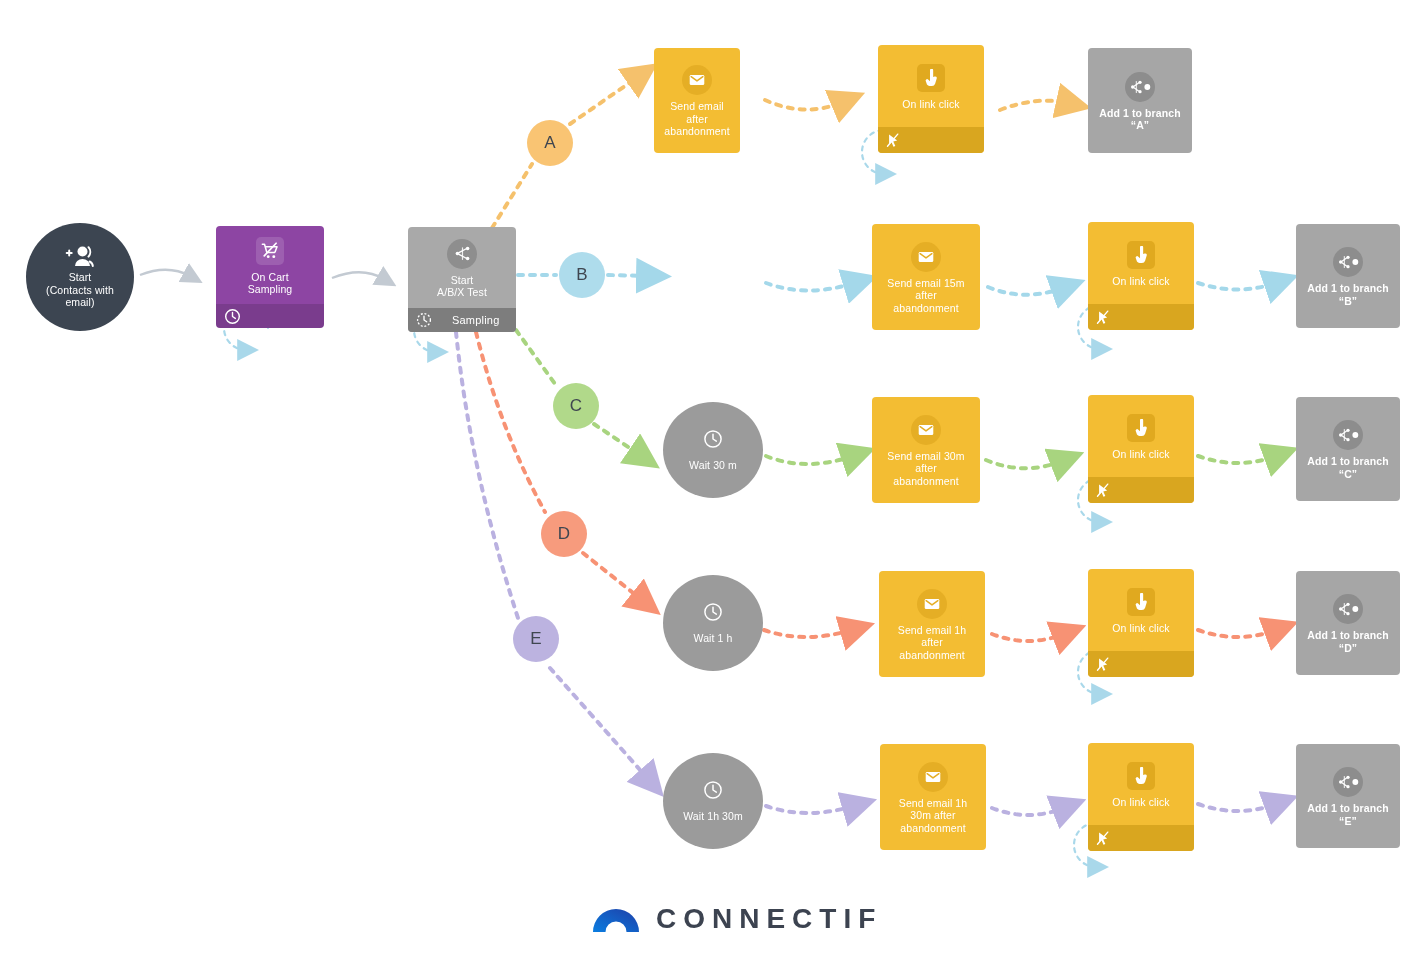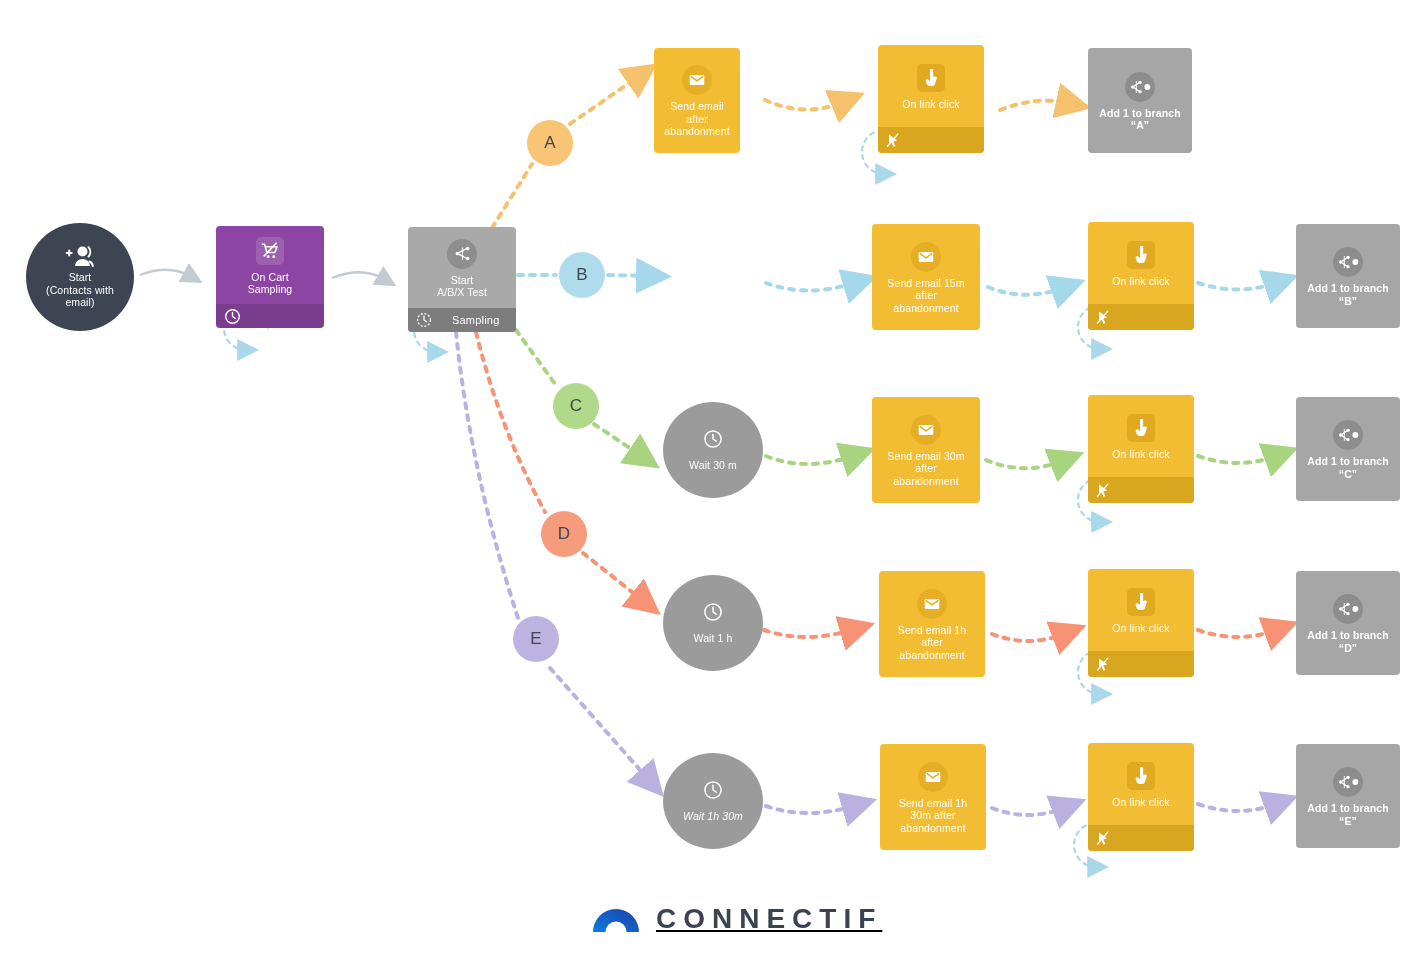--- a/index.html
+++ b/index.html
@@ -556,21 +556,21 @@
           <circle cx="20" cy="7.5" r="3.2" fill="#ffffff"></circle>
         </svg>
       </span>
       <div class="node-label">
         <div>Add 1 to branch</div>
         <div>“D”</div>
       </div>
     </div>
   </div>
 
-  <div class="node n-wait" style="left:663px; top:753px; width:100px; height:96px;font-style:italic;">
+  <div class="node n-wait" style="left:663px; top:753px; width:100px; height:96px;">
     <div class="node-body">
       <span class="icon-plain" style="margin-bottom:6px;">
         <svg width="20" height="20" viewBox="0 0 20 20">
           <circle cx="10" cy="10" r="8.1" stroke="#ffffff" stroke-width="1.5" fill="none"></circle>
           <path d="M10,5.2 V10 l3.3,2.2" stroke="#ffffff" stroke-width="1.5" fill="none" stroke-linecap="round" stroke-linejoin="round"></path>
         </svg>
       </span>
       <div class="node-label">Wait 1h  30m</div>
     </div>
   </div>
@@ -622,21 +622,21 @@
           <circle cx="20" cy="7.5" r="3.2" fill="#ffffff"></circle>
         </svg>
       </span>
       <div class="node-label">
         <div>Add 1 to branch</div>
         <div>“E”</div>
       </div>
     </div>
   </div>
 
-  <div id="logo" style="left:592px; top:901px;text-decoration:underline;">
+  <div id="logo" style="left:592px; top:901px;">
     <span>
       <svg width="48" height="32" viewBox="0 0 48 32">
         <defs>
           <linearGradient id="arcGrad" x1="0" y1="1" x2="1" y2="0">
             <stop offset="0%" stop-color="#0a7de0"></stop>
             <stop offset="100%" stop-color="#1f3fa8"></stop>
           </linearGradient>
         </defs>
         <path d="M1,31 A23,23 0 0 1 47,31 L34.5,31 A10.5,10.5 0 0 0 13.5,31 Z" fill="url(#arcGrad)"></path>
       </svg>

